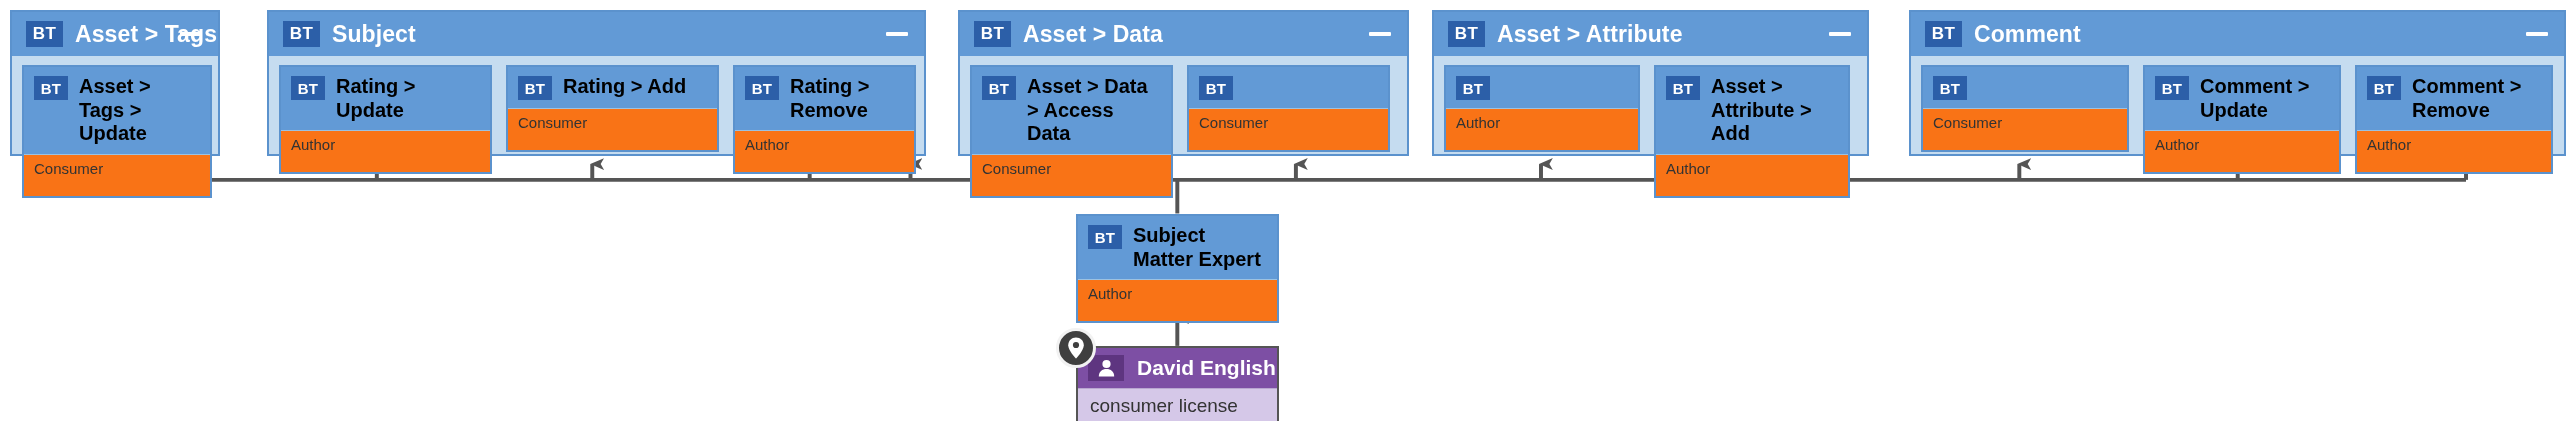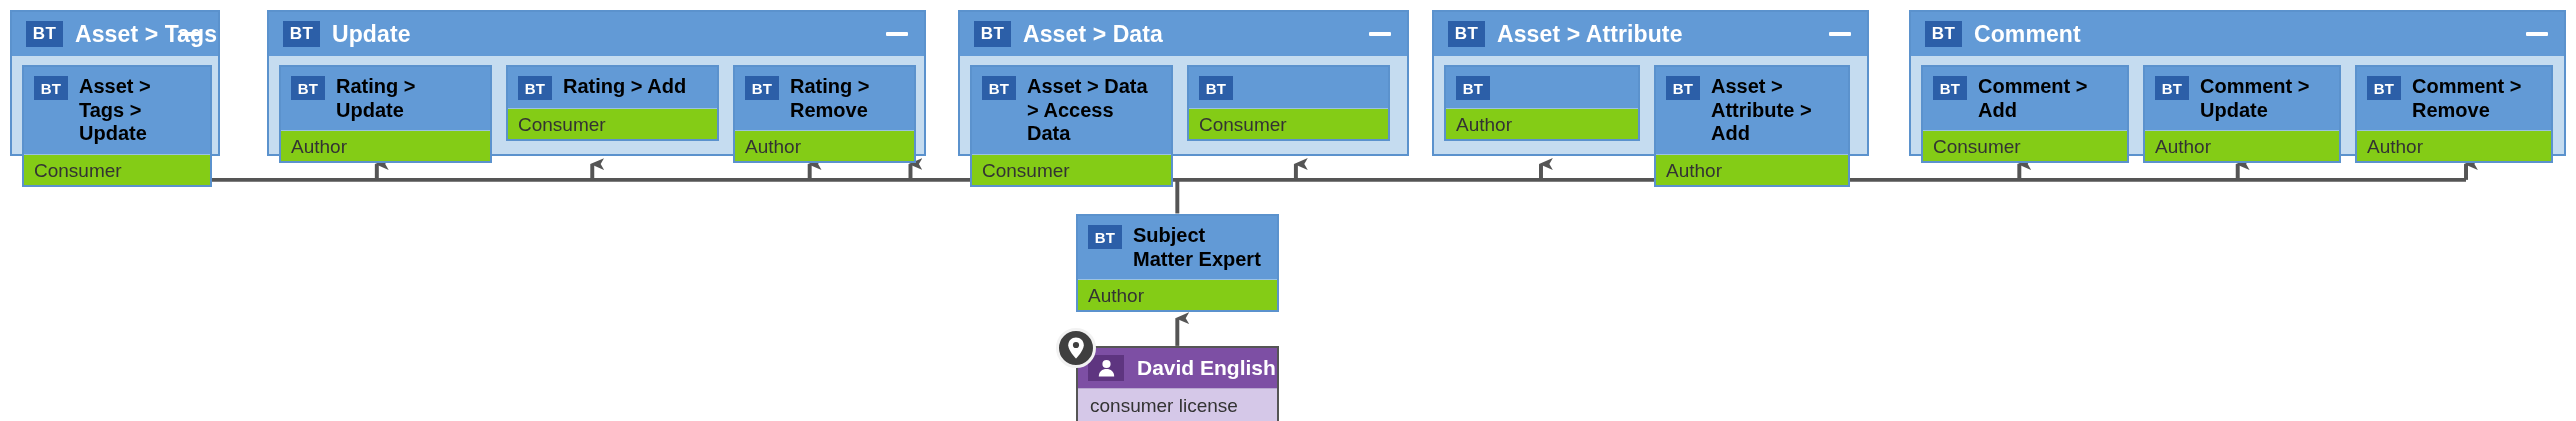--- a/index.html
+++ b/index.html
@@ -92,24 +92,24 @@
     gap: 11px;
   }
   .node-head .bt { margin-top: 1px; }
   .node-title {
     color: #000000;
     font-size: 20px;
     font-weight: bold;
     line-height: 1.18;
   }
   .node-sub {
-    background: #84cc16;
+    background: #f97316;
     color: #333333;
-    font-size: 19px;
-    padding: 5px 10px 2px 10px;
+    font-size: 15px;
+    padding: 5px 10px 18px 10px;
     border-top: 1px solid #9cc2e2;
     line-height: 1.2;
   }
 
   
   .node.standalone {
     position: absolute;
   }
 
   
@@ -219,21 +219,21 @@
           <span class="node-title">Asset &gt; Tags &gt; Update</span>
         </div>
         <div class="node-sub">Consumer</div>
       </div>
     </div>
   </div>
 
   <div class="group" style="left:267px; top:10px; width:659px; height:146px;">
     <div class="group-header">
       <span class="bt">BT</span>
-      <span class="group-title">Update</span>
+      <span class="group-title">Subject</span>
       <span class="minimize"></span>
     </div>
     <div class="group-body">
       <div class="node" style="width:213px;">
         <div class="node-head">
           <span class="bt small">BT</span>
           <span class="node-title">Rating &gt; Update</span>
         </div>
         <div class="node-sub">Author</div>
       </div>
@@ -303,21 +303,20 @@
   <div class="group" style="left:1909px; top:10px; width:657px; height:146px;">
     <div class="group-header">
       <span class="bt">BT</span>
       <span class="group-title">Comment</span>
       <span class="minimize"></span>
     </div>
     <div class="group-body">
       <div class="node" style="width:208px;">
         <div class="node-head">
           <span class="bt small">BT</span>
-          <span class="node-title">Comment &gt; Add</span>
         </div>
         <div class="node-sub">Consumer</div>
       </div>
       <div class="node" style="width:198px;">
         <div class="node-head">
           <span class="bt small">BT</span>
           <span class="node-title">Comment &gt; Update</span>
         </div>
         <div class="node-sub">Author</div>
       </div>

